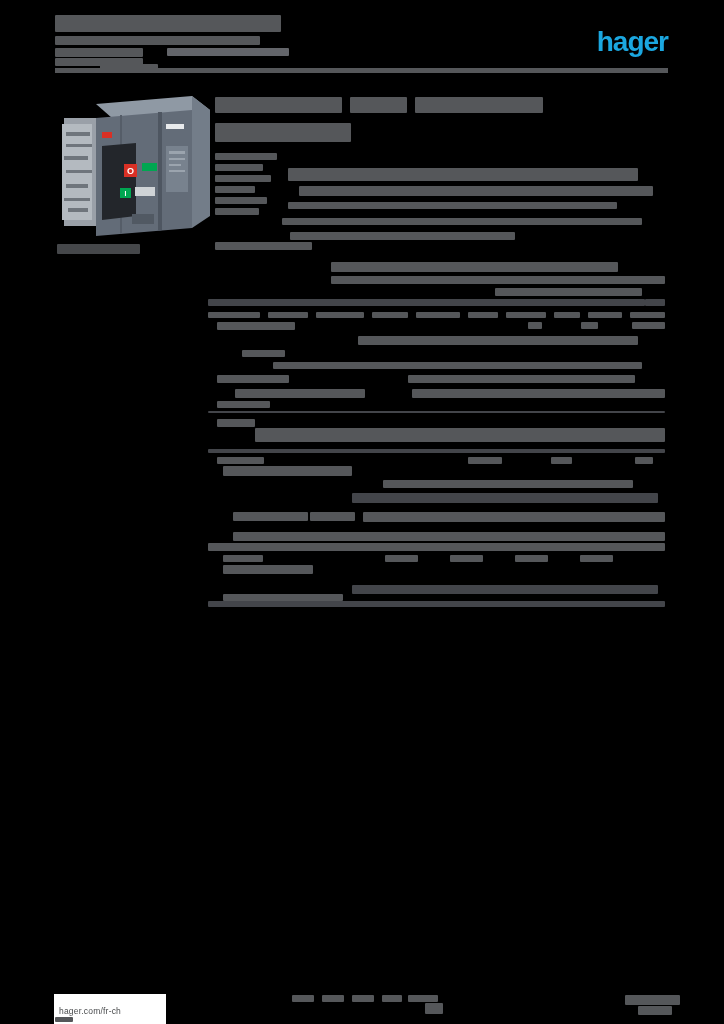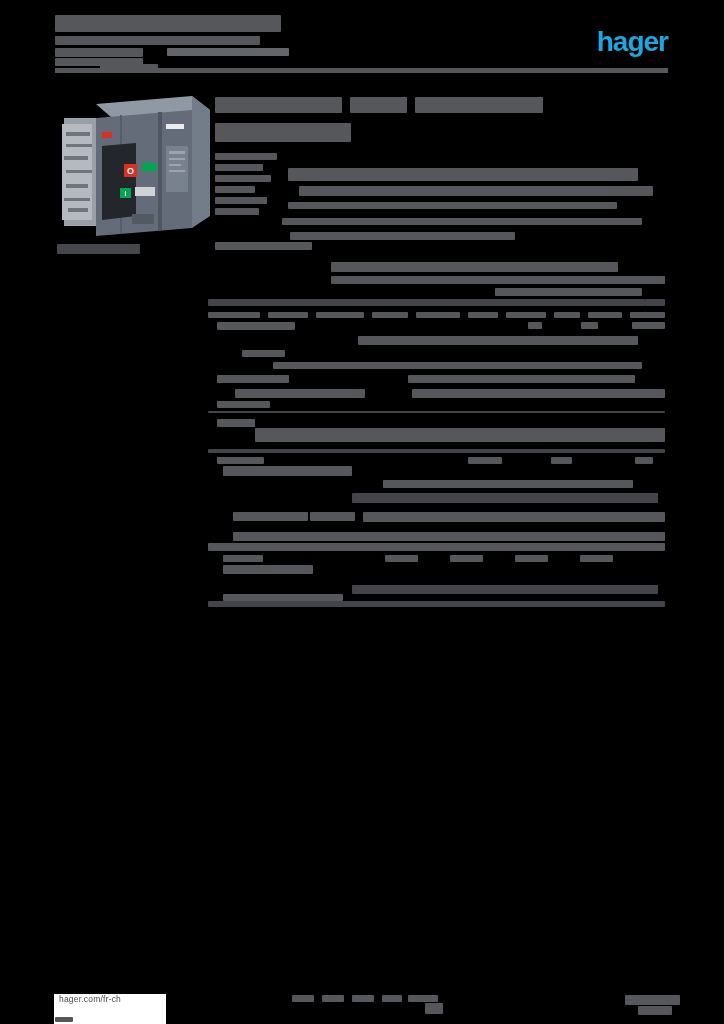--- a/index.html
+++ b/index.html
@@ -17,21 +17,21 @@
     text-align:right;font-weight:bold;font-size:28px;letter-spacing:-1px;
     line-height:32px;
   }
   #header-rule{position:absolute;left:55px;top:68px;width:613px;height:5px;background:#55575A;}
   #product-image{position:absolute;left:62px;top:88px;width:150px;height:152px;}
   #image-caption{position:absolute;left:57px;top:244px;width:83px;height:10px;background:#45474A;border-radius:1px;}
   #footer-website-box{
     position:absolute;left:54px;top:994px;width:112px;height:30px;background:#FFFFFF;
   }
   #footer-website-box span{
-    display:block;padding:0 0 0 5px;font-size:8.5px;color:#4A4C4E;letter-spacing:0.2px;
+    display:block;padding:12px 0 0 5px;font-size:8.5px;color:#4A4C4E;letter-spacing:0.2px;
   }
 </style>
 </head>
 <body>
 
 <div id="page">
 
   <div class="layer">
     <div class="layer">
         <div class="bar n" style="left: 55px; top: 15px; width: 226px; height: 17px;"></div>

